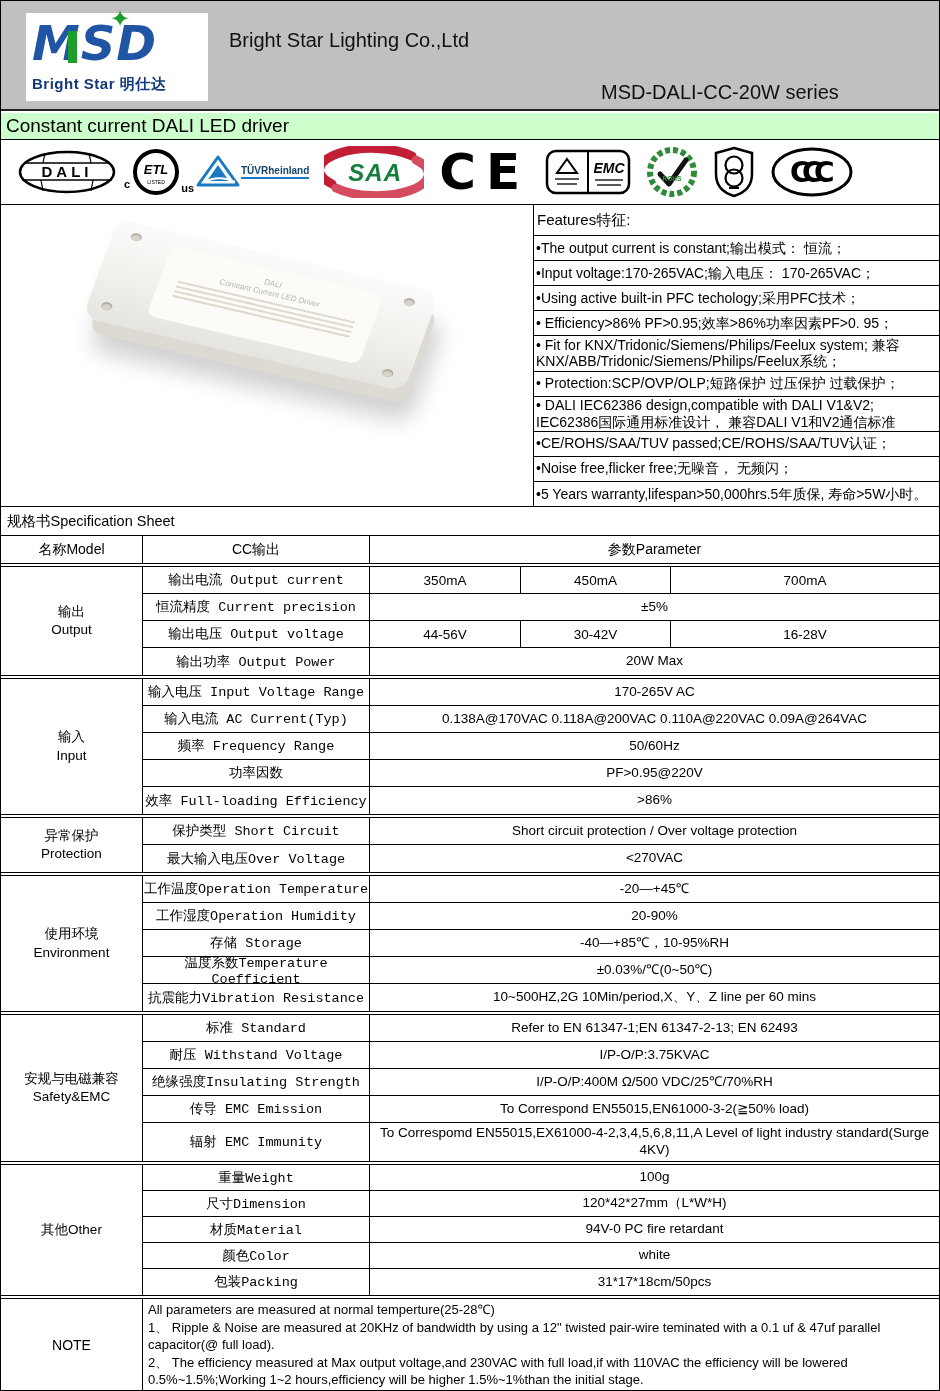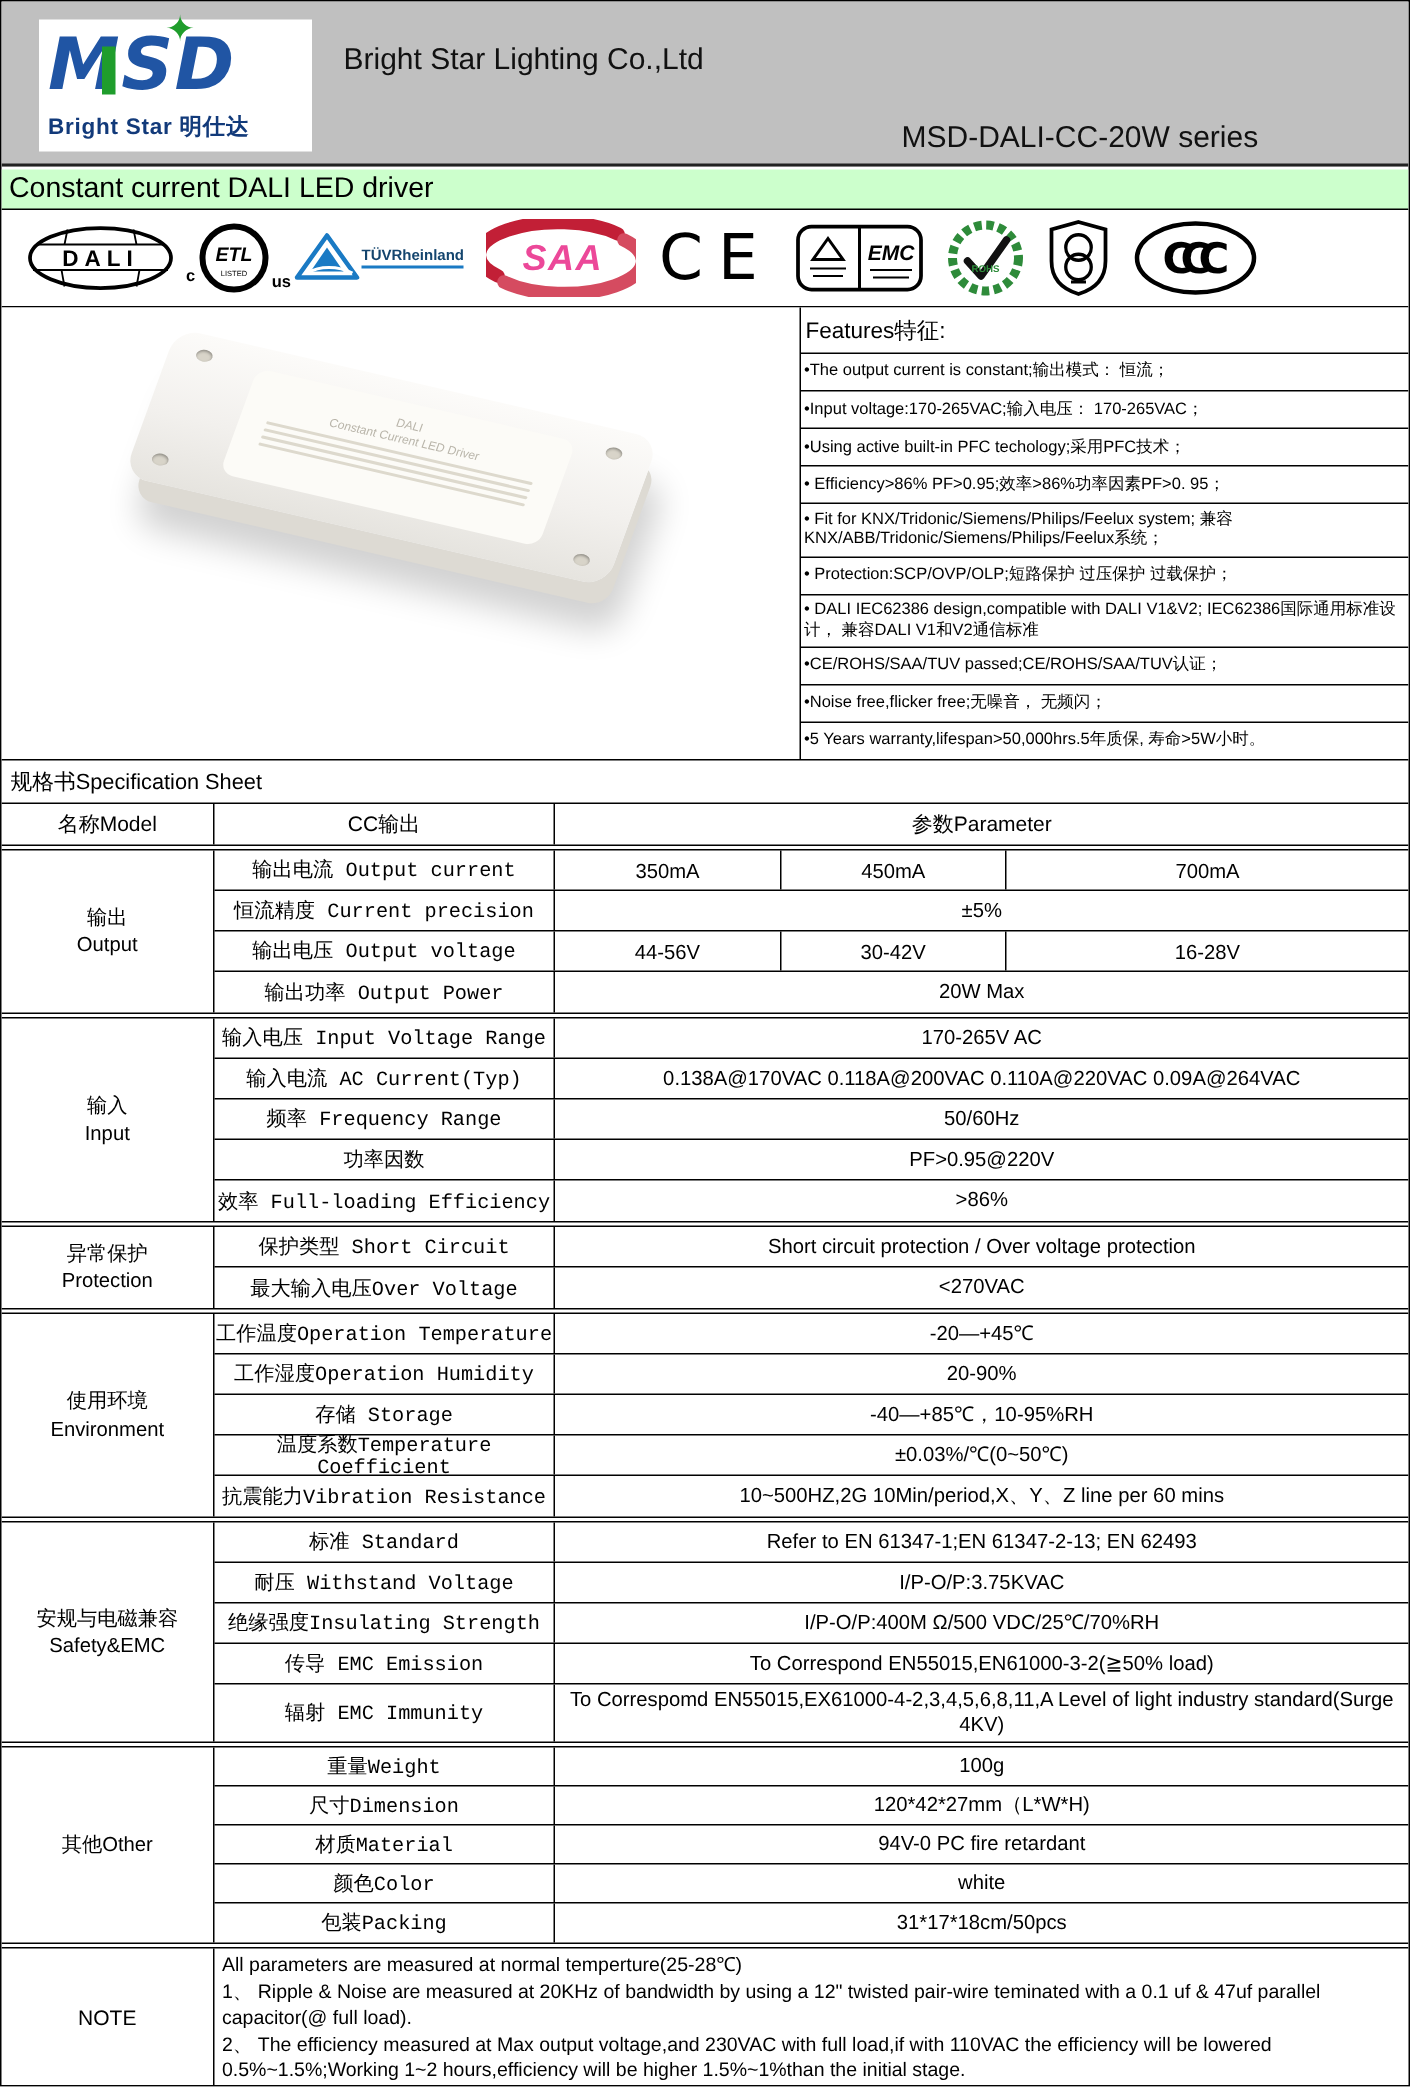--- a/index.html
+++ b/index.html
@@ -22,33 +22,33 @@
 
   
   .logos { position:absolute; top:139px; left:0; right:0; height:65px; border-bottom:1px solid #000; display:flex; align-items:center; gap:15px; padding-left:16px; background:#fff; }
   .cert { display:flex; align-items:center; justify-content:center; }
   .etl-wrap { position:relative; }
   .etl-c { position:absolute; left:-8px; bottom:6px; font-weight:bold; font-size:11px; }
   .etl-us { position:absolute; right:-14px; bottom:2px; font-weight:bold; font-size:11px; }
   .tuv-wrap { display:flex; flex-direction:row; align-items:center; }
   .tuv-label { font-size:10px; font-weight:bold; color:#14456e; border-bottom:2px solid #1a7ac4; line-height:12px; }
   .saa-wrap { position:relative; width:100px; height:52px; }
-  .saa-text { position:absolute; left:24px; top:13px; font-weight:bold; font-style:italic; font-size:24px; color:#ec4899; letter-spacing:1px; }
-  .ce-text { font-family:"DejaVu Sans", sans-serif; font-size:42px; font-weight:normal; letter-spacing:10px; line-height:1;text-align:center; }
+  .saa-text { position:absolute; left:24px; top:13px; font-weight:bold; font-style:italic; font-size:24px; color:#15803d; letter-spacing:1px; }
+  .ce-text { font-family:"DejaVu Sans", sans-serif; font-size:50px; font-weight:bold; letter-spacing:10px; line-height:1;text-align:center; }
 
   
   .hero { position:absolute; top:204px; left:0; right:0; height:301px; }
   .hero-left { position:absolute; left:0; top:0; width:533px; height:301px; border-right:1px solid #000; overflow:hidden; background:#fff; }
   .device-body { position:absolute; left:95px; top:48px; width:330px; height:104px; transform:rotate(13deg) skewX(-7deg); background:linear-gradient(180deg,#fcfbf9 0%,#f2f0ed 55%,#e6e4df 100%); border-radius:16px; box-shadow:8px 16px 0 -3px #dddad3, 16px 30px 22px rgba(0,0,0,0.18); }
   .device-label { position:absolute; left:60px; top:14px; right:52px; bottom:16px; background:#fcfbf7; border-radius:9px; color:#b9b5aa; font-size:8px; line-height:10px; text-align:center; padding-top:10px; overflow:hidden; }
   .device-label .bar { height:2px; background:#ddd9cd; margin:3px 18px; border-radius:1px; }
   .screw { position:absolute; width:11px; height:8px; border-radius:50%; background:#d8d4c9; box-shadow:inset 0 1px 2px rgba(0,0,0,0.35); }
   .hero-right { position:absolute; left:533px; right:0; top:0; height:301px; display:flex; flex-direction:column; background:#fff; }
   .f-head { flex:0 0 31px; border-bottom:1px solid #000; font-size:15px; display:flex; align-items:center; padding-left:3px; }
-  .f-item { flex:1 1 0; border-bottom:1px solid #000; font-size:11px; line-height:1.2; display:flex; align-items:center; padding:0 2px; }
+  .f-item { flex:1 1 0; border-bottom:1px solid #000; font-size:14px; line-height:1.2; display:flex; align-items:center; padding:0 2px; }
   .f-item.f2 { flex:1.42 1 0; }
   .f-item:last-child { border-bottom:none; }
 
   
   .spec-title { position:absolute; top:505px; left:0; right:0; height:30px; border-top:1px solid #000; border-bottom:1px solid #000; font-size:14.5px; display:flex; align-items:center; padding-left:6px; }
   .spec-head { position:absolute; top:535px; left:0; right:0; height:28px; display:flex; border-bottom:1px solid #000; font-size:14px; }
   .spec-head > div { display:flex; align-items:center; justify-content:center; }
   .ch1 { width:142px; border-right:1px solid #000; }
   .ch2 { width:227px; border-right:1px solid #000; }
   .ch3 { flex:1; }

